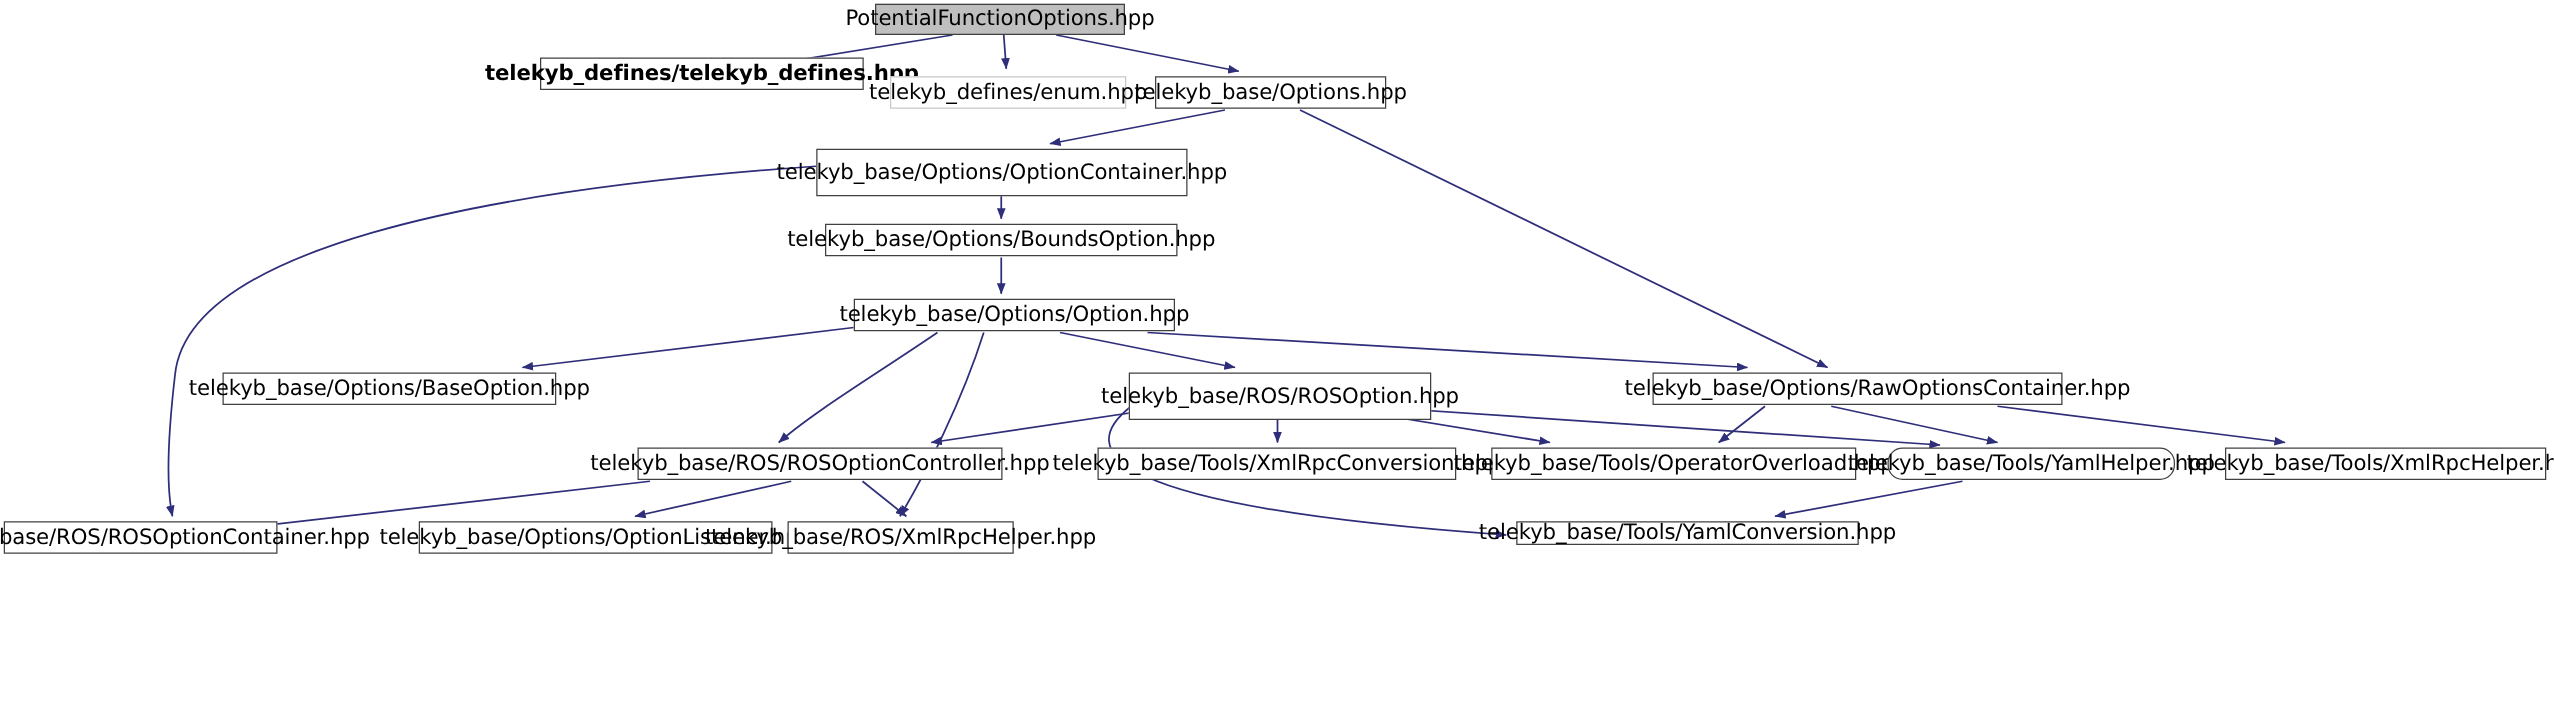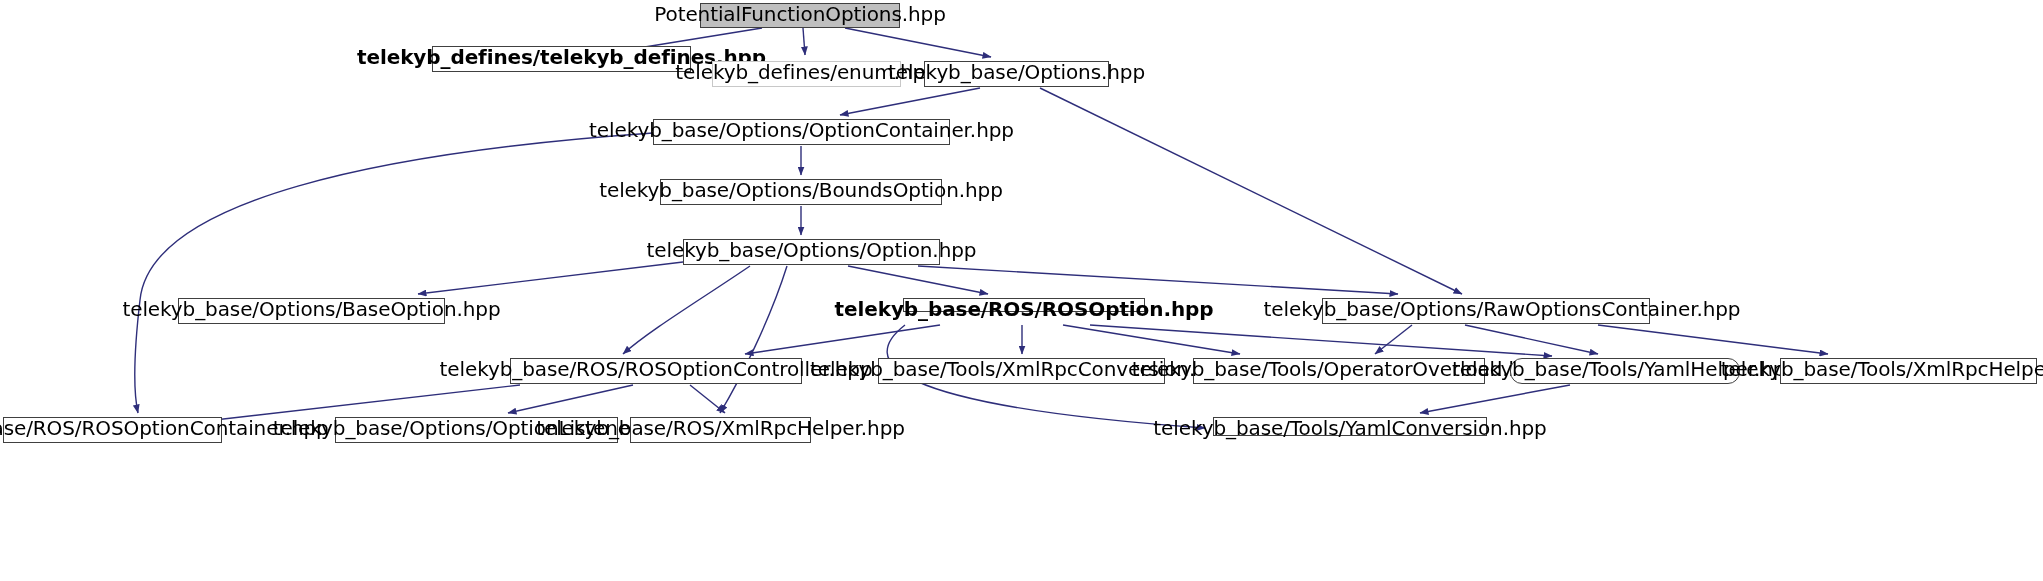--- a/index.html
+++ b/index.html
@@ -20,26 +20,26 @@
     left: 0;
     top: 0;
     width: 2043px;
     height: 581px;
     pointer-events: none;
   }
   .node {
     position: absolute;
     box-sizing: border-box;
     display: flex;
-    align-items: flex-start;
+    align-items: center;
     justify-content: center;
     background: #ffffff;
     border: 1px solid #404040;
     color: #000000;
-    font-size: 20px;
+    font-size: 17px;
     line-height: 1;
     white-space: nowrap;
     letter-spacing: -0.1px;
   }
   .node.root {
     background: #bfbfbf;
     border: 1px solid #404040;
   }
   .node.faint {
     border: 1px solid #c8c8c8;
@@ -95,33 +95,33 @@
       </div>
       <div class="node" style="left: 432px; top: 46px; width: 259px; height: 26px; font-weight: bold;">
         <span class="node-label">telekyb_defines/telekyb_defines.hpp</span>
       </div>
       <div class="node faint" style="left: 712px; top: 61px; width: 189px; height: 26px;">
         <span class="node-label">telekyb_defines/enum.hpp</span>
       </div>
       <div class="node" style="left: 924px; top: 61px; width: 185px; height: 26px;">
         <span class="node-label">telekyb_base/Options.hpp</span>
       </div>
-      <div class="node" style="left: 653px; top: 119px; width: 297px; height: 26px;">
+      <div class="node" style="left: 653px; top: 119px; width: 297px; height: 38px;">
         <span class="node-label">telekyb_base/Options/OptionContainer.hpp</span>
       </div>
       <div class="node" style="left: 660px; top: 179px; width: 282px; height: 26px;">
         <span class="node-label">telekyb_base/Options/BoundsOption.hpp</span>
       </div>
       <div class="node" style="left: 683px; top: 239px; width: 257px; height: 26px;">
         <span class="node-label">telekyb_base/Options/Option.hpp</span>
       </div>
       <div class="node" style="left: 178px; top: 298px; width: 267px; height: 26px;">
         <span class="node-label">telekyb_base/Options/BaseOption.hpp</span>
       </div>
-      <div class="node" style="left: 903px; top: 298px; width: 242px; height: 14px; font-weight: bold;">
+      <div class="node" style="left: 903px; top: 298px; width: 242px; height: 38px;">
         <span class="node-label">telekyb_base/ROS/ROSOption.hpp</span>
       </div>
       <div class="node" style="left: 1322px; top: 298px; width: 328px; height: 26px; padding-left: 32px;">
         <span class="node-label">telekyb_base/Options/RawOptionsContainer.hpp</span>
       </div>
       <div class="node" style="left: 510px; top: 358px; width: 292px; height: 26px;">
         <span class="node-label">telekyb_base/ROS/ROSOptionController.hpp</span>
       </div>
       <div class="node" style="left: 878px; top: 358px; width: 287px; height: 26px;">
         <span class="node-label">telekyb_base/Tools/XmlRpcConversion.hpp</span>

